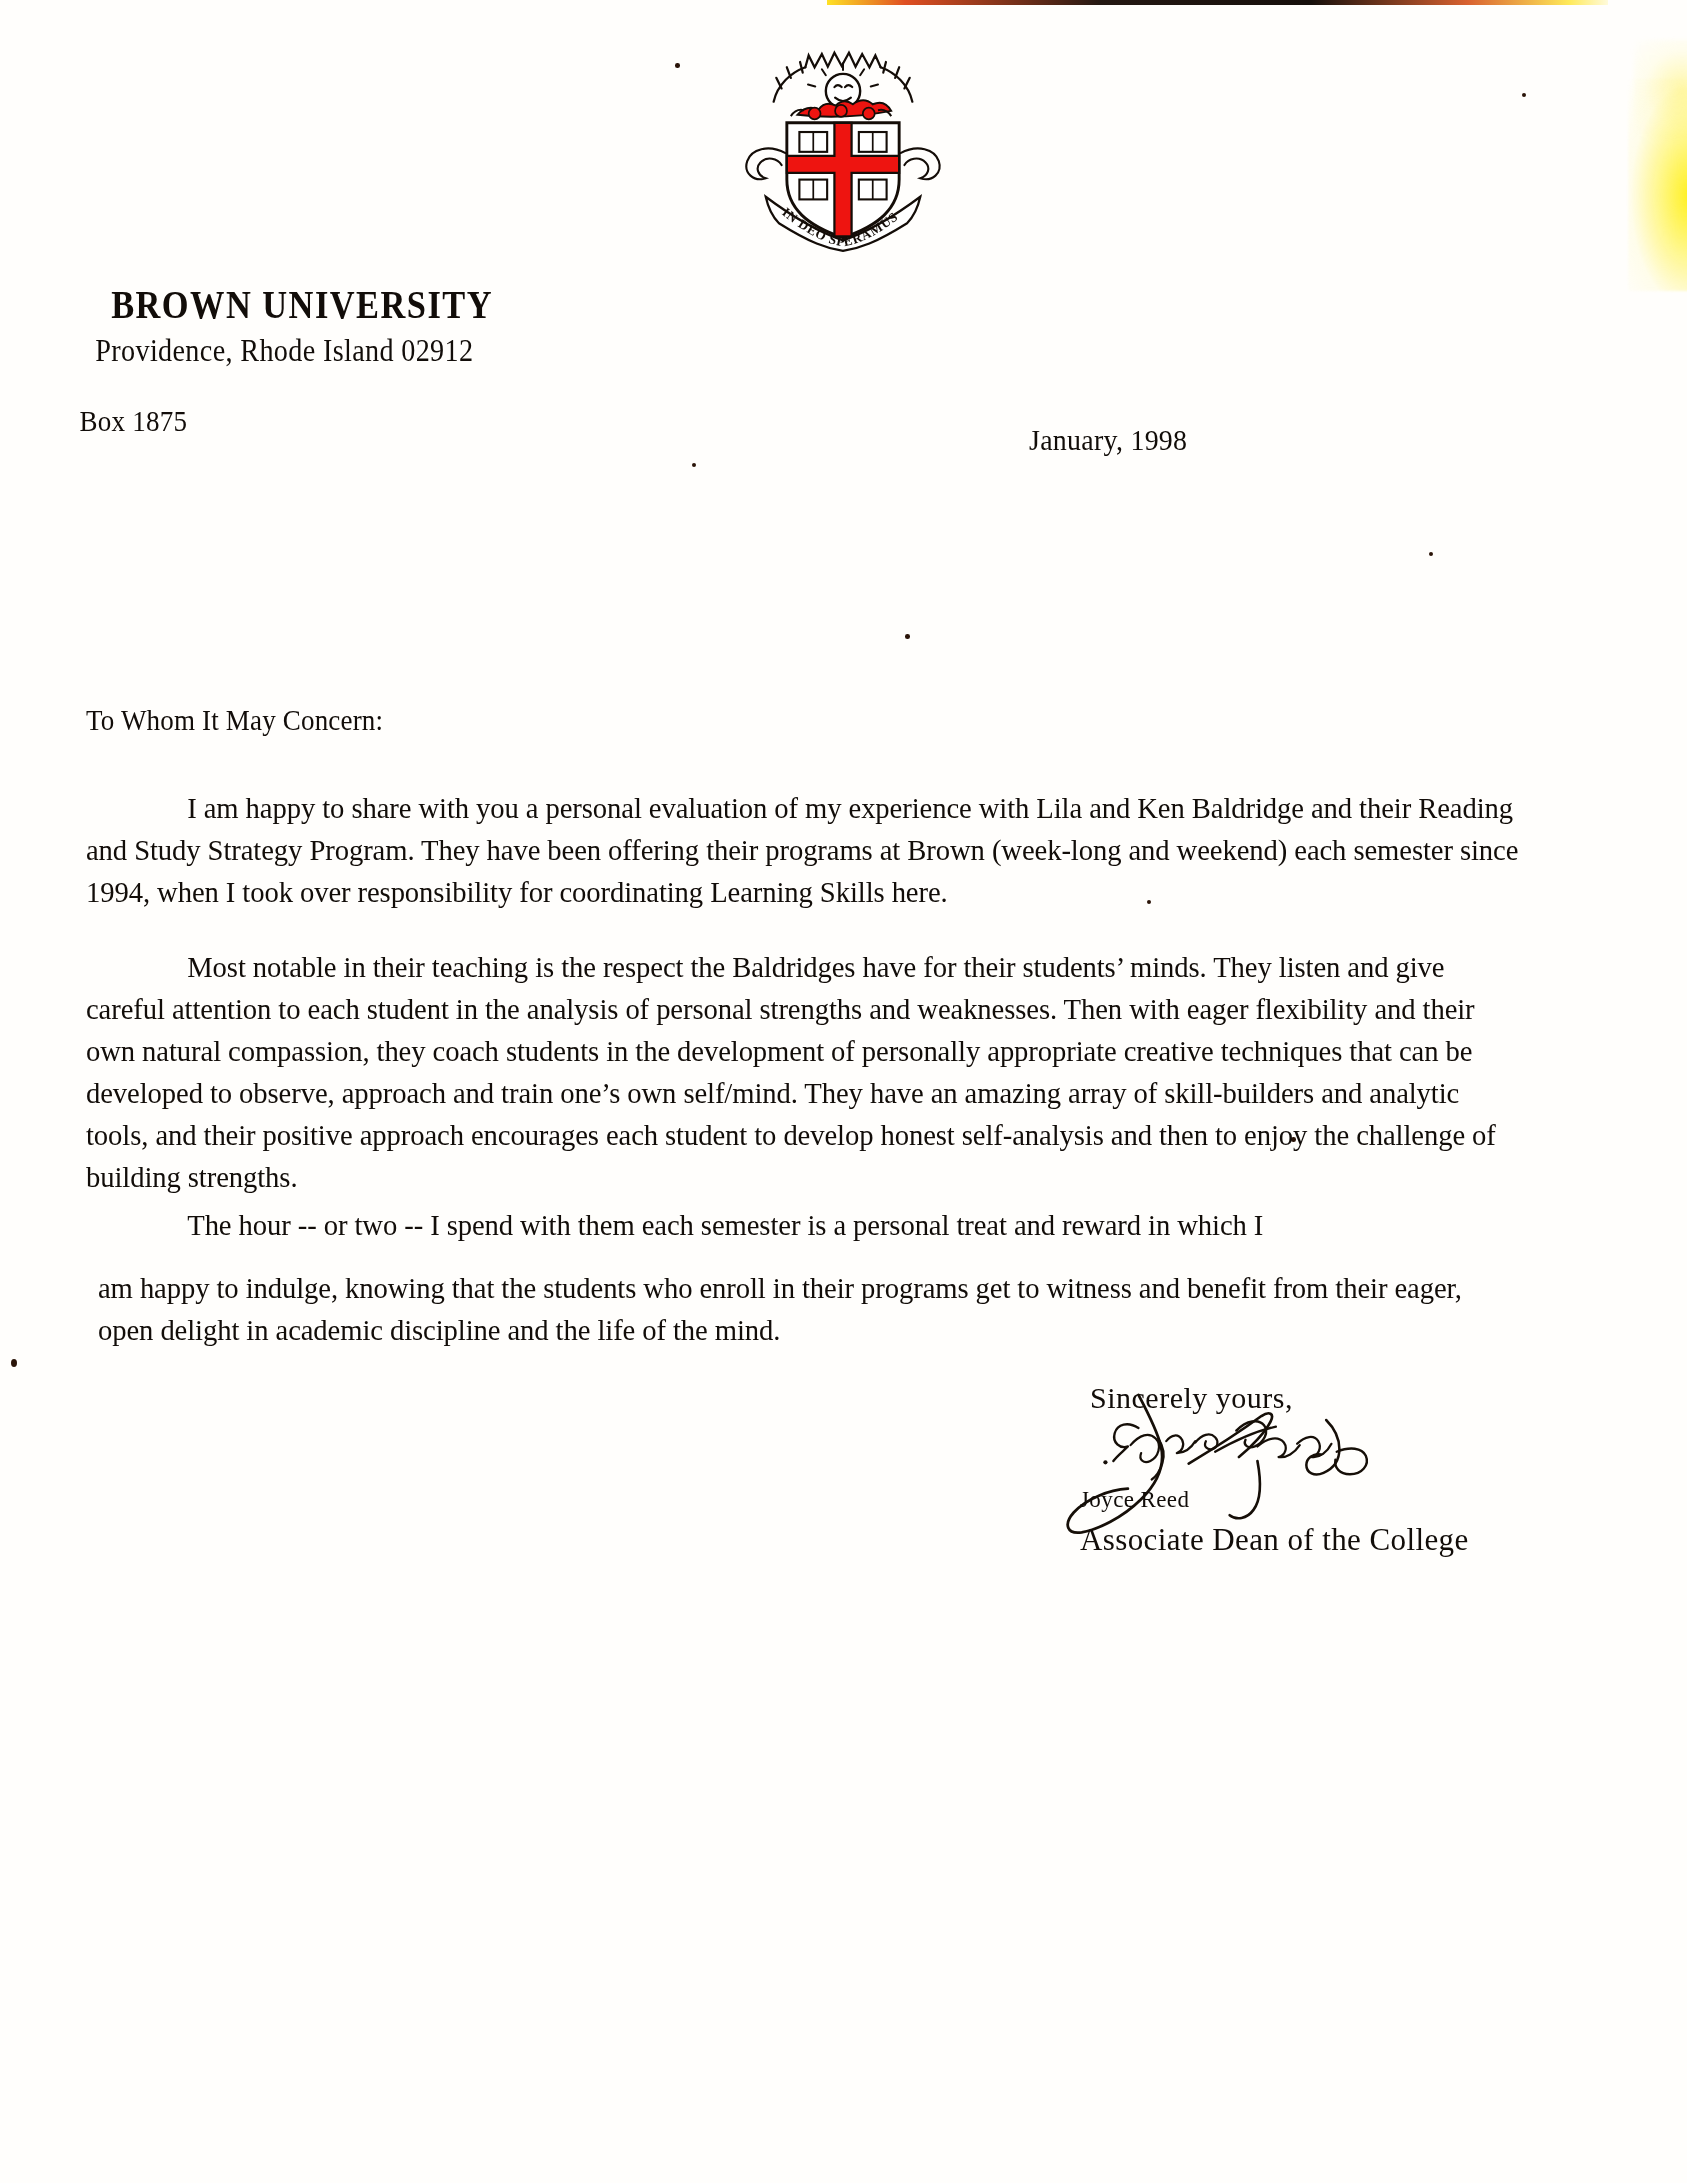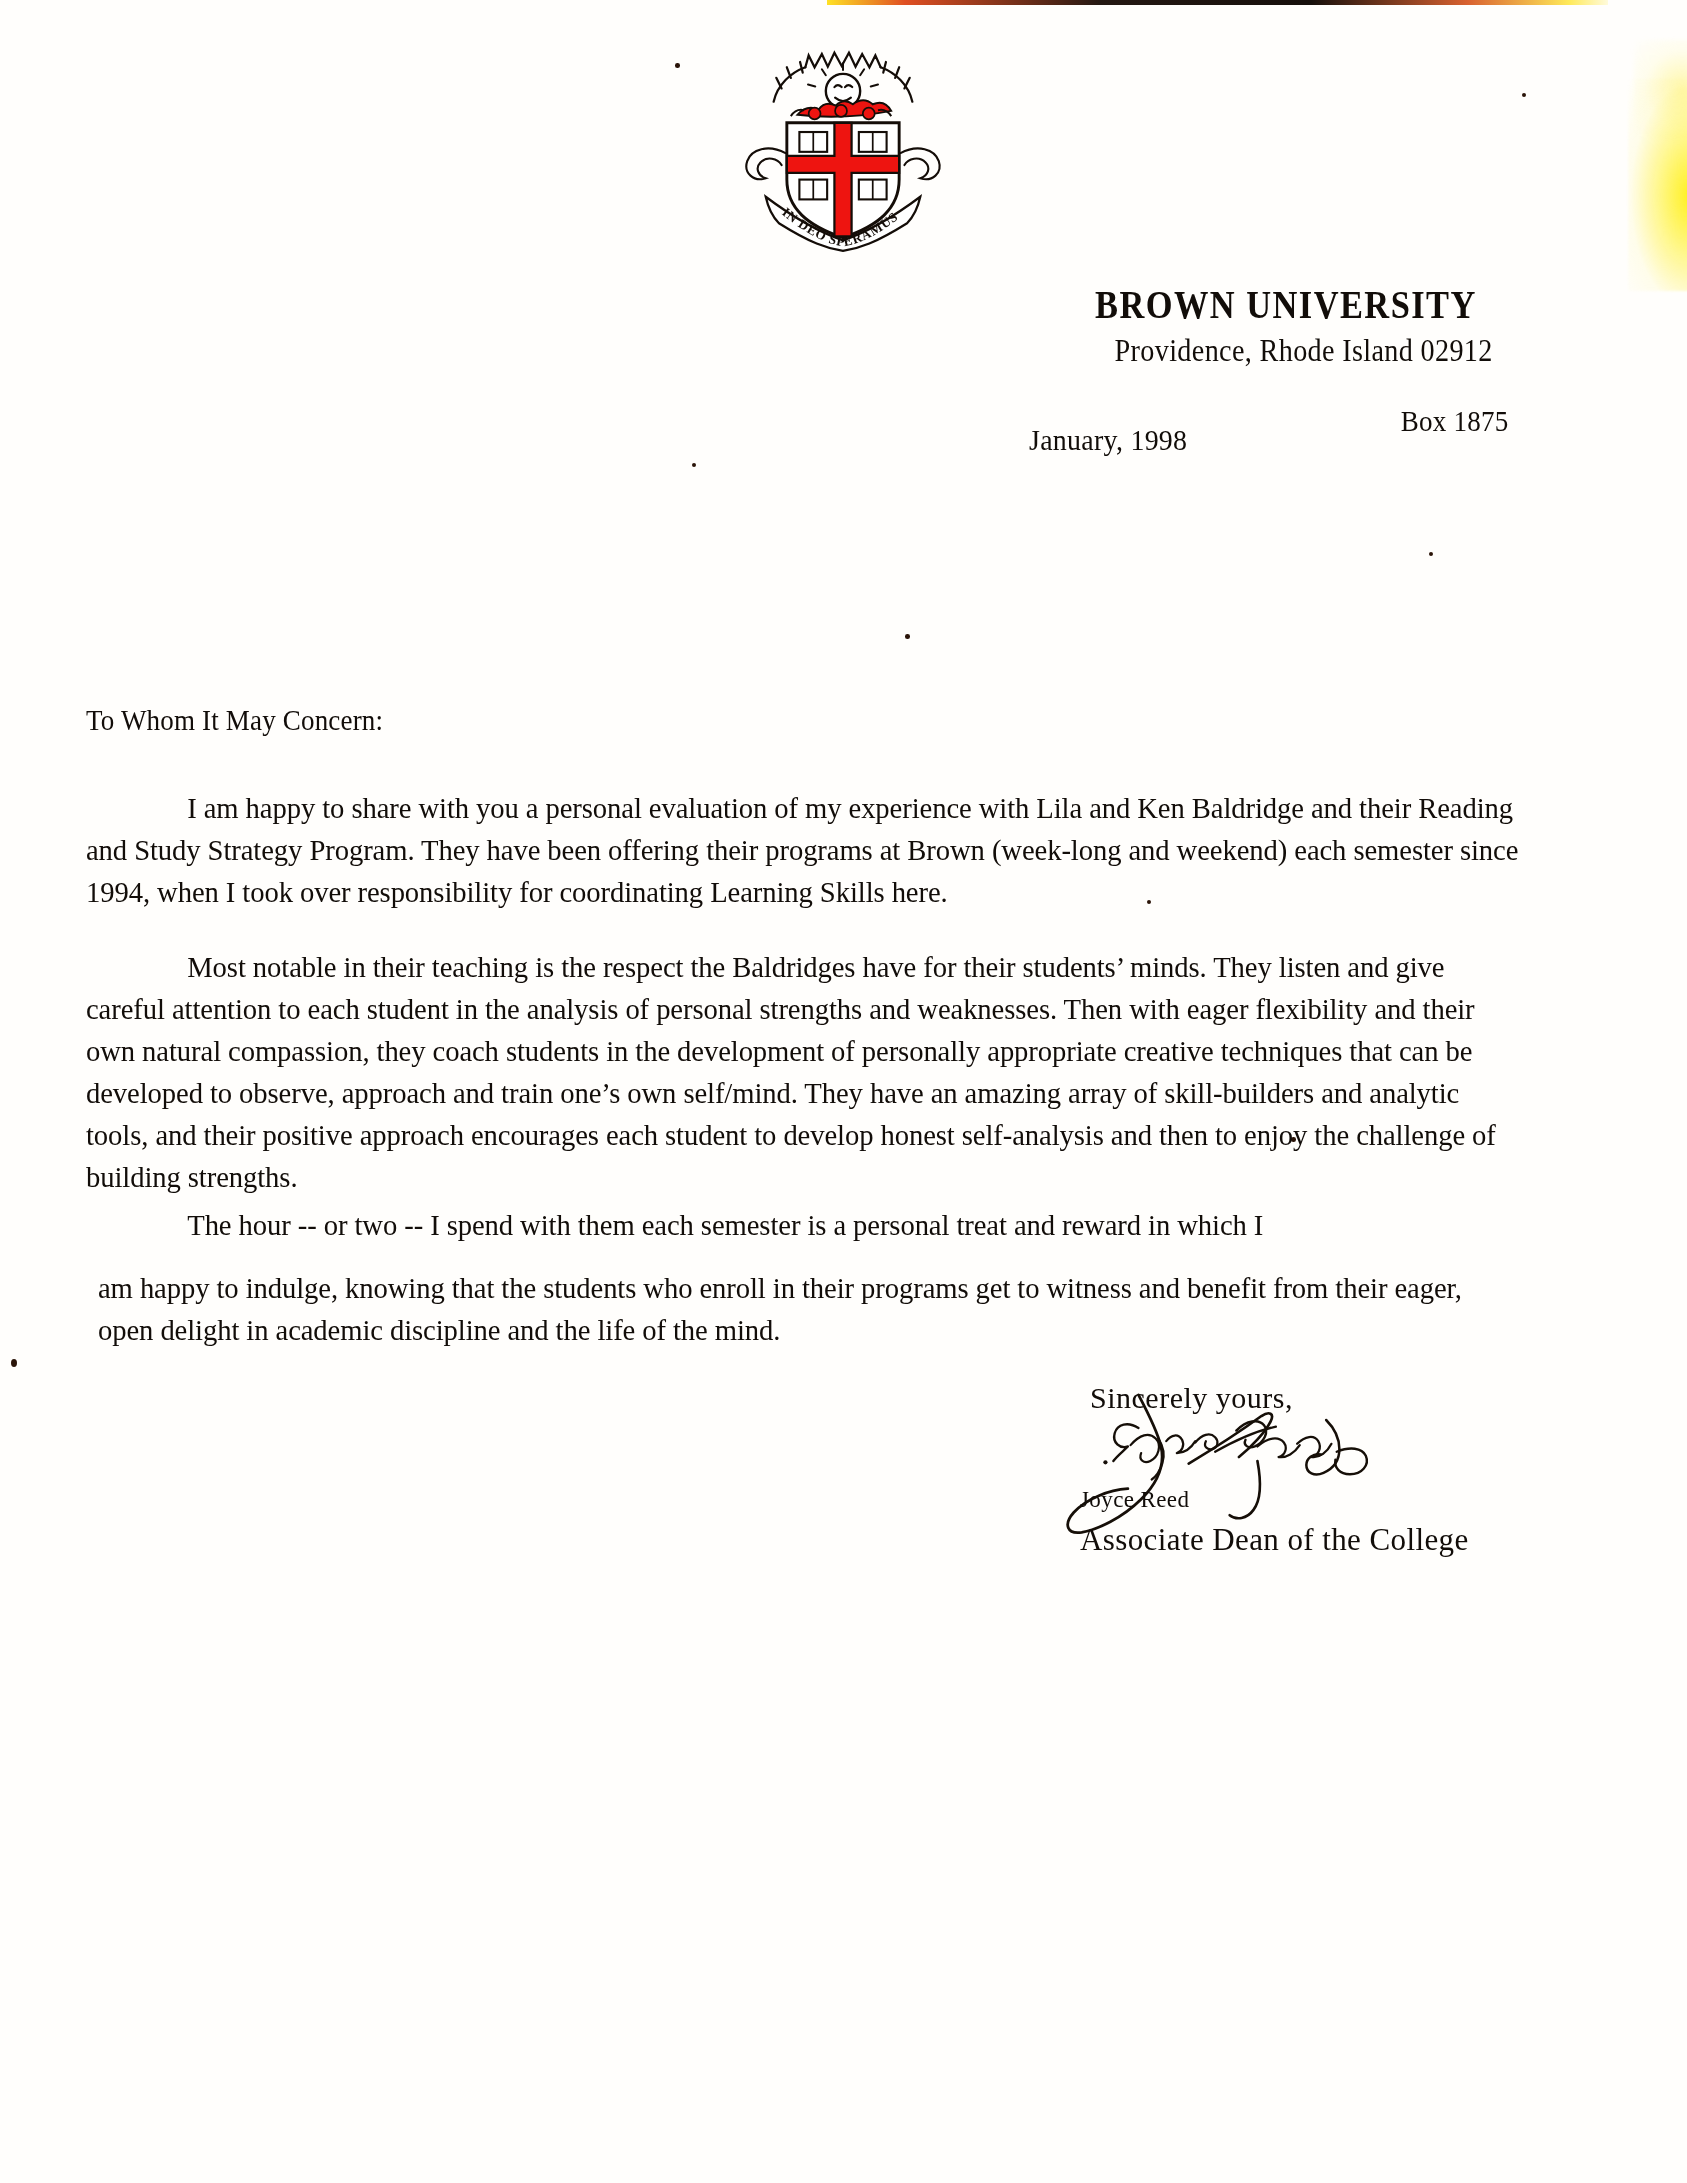--- a/index.html
+++ b/index.html
@@ -70,21 +70,21 @@
     left: 734px;
     top: 50px;
     width: 218px;
     height: 205px;
   }
   .letterhead-block {
     position: absolute;
     left: 0;
     top: 284px;
     width: 1588px;
-    text-align: right;
+    text-align: left;
   }
   .univ-name {
     font-family: "Liberation Serif", "DejaVu Serif", serif;
     font-size: 40px;
     font-weight: 700;
     letter-spacing: 1.7px;
     transform: scaleX(0.86);
     margin: 0;
     line-height: 1.05;
   }

